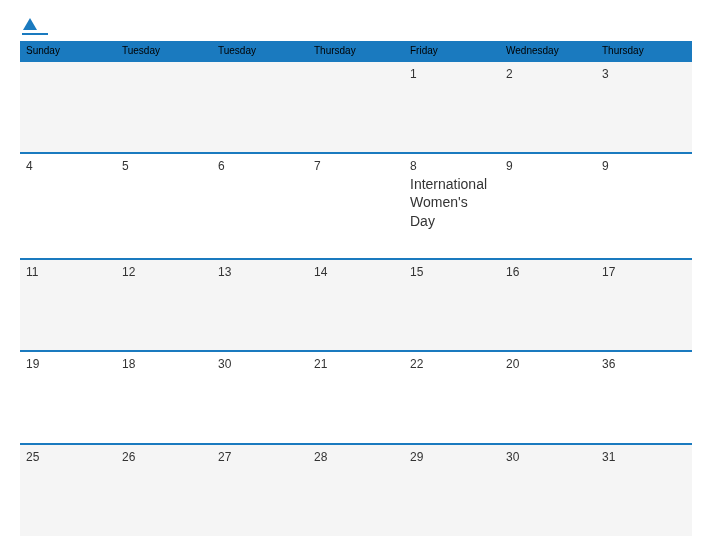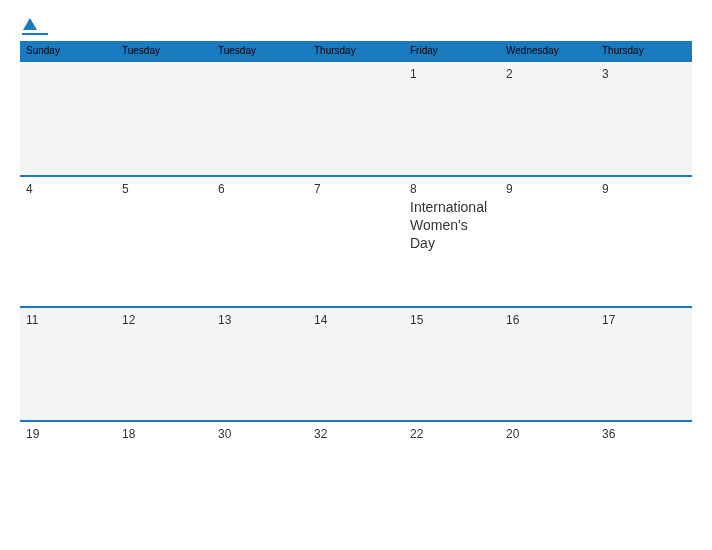--- a/index.html
+++ b/index.html
@@ -230,26 +230,49 @@
         <td>
           <span class="day-number">19</span>
         </td>
         <td>
           <span class="day-number">18</span>
         </td>
         <td>
           <span class="day-number">30</span>
         </td>
         <td>
-          <span class="day-number">32</span>
+          <span class="day-number">21</span>
         </td>
         <td>
           <span class="day-number">22</span>
         </td>
         <td>
           <span class="day-number">20</span>
         </td>
         <td>
           <span class="day-number">36</span>
+        </td>
+      </tr>
+      <tr>
+        <td>
+          <span class="day-number">25</span>
+        </td>
+        <td>
+          <span class="day-number">26</span>
+        </td>
+        <td>
+          <span class="day-number">27</span>
+        </td>
+        <td>
+          <span class="day-number">28</span>
+        </td>
+        <td>
+          <span class="day-number">29</span>
+        </td>
+        <td>
+          <span class="day-number">30</span>
+        </td>
+        <td>
+          <span class="day-number">31</span>
         </td>
       </tr>
     </tbody>
 </table>
 
 </body></html>

